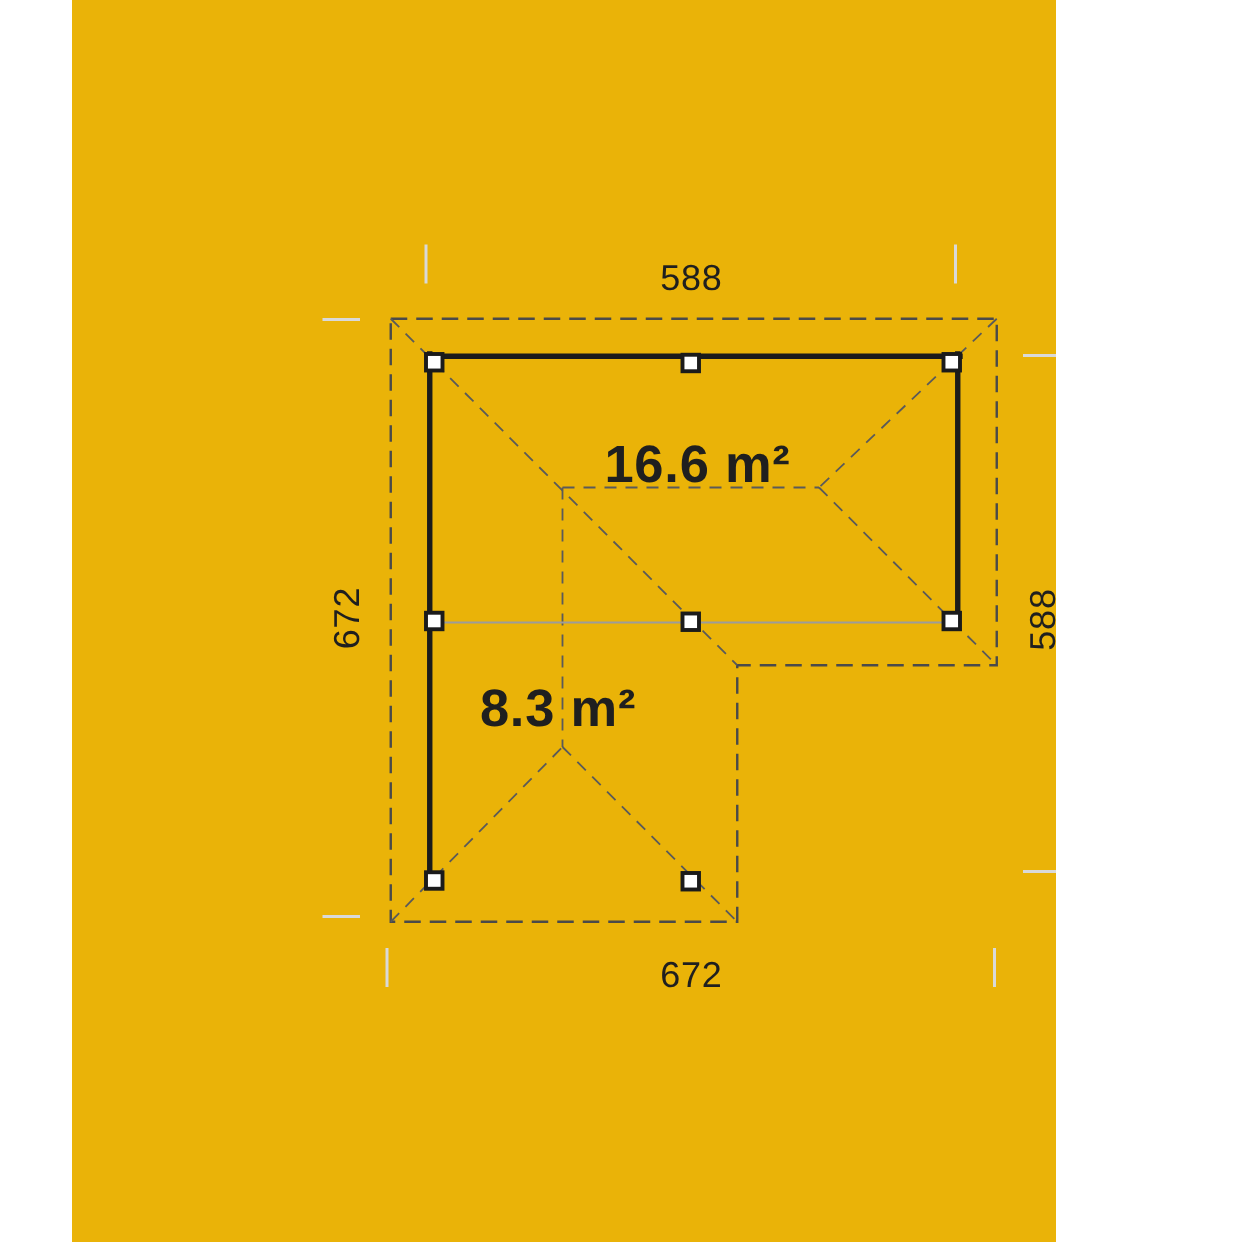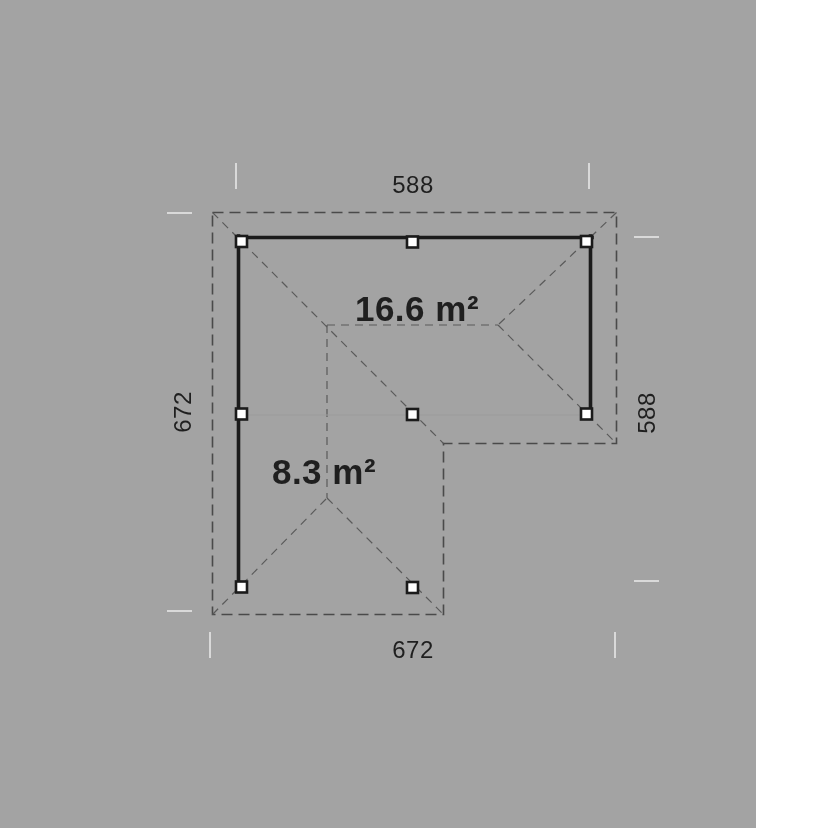--- a/index.html
+++ b/index.html
@@ -2,25 +2,26 @@
 <html><head>
 <meta charset="utf-8">
 <style>
   html, body {
     margin: 0;
     padding: 0;
     background: #ffffff;
   }
   .canvas {
     position: relative;
-    width: 756px;
+    width: 656px;
     height: 828px;
-    background: #a3a3a3;
+    background: #eab308;
     overflow: hidden;
     font-family: "Liberation Sans", "DejaVu Sans", sans-serif;
+    margin-left: 48px;
   }
   svg { display: block; }
   .dim-text {
     font-family: "Liberation Sans", "DejaVu Sans", sans-serif;
     font-size: 24px;
     font-weight: 400;
     letter-spacing: 0.5px;
   }
   .area-text {
     font-family: "Liberation Sans", "DejaVu Sans", sans-serif;

